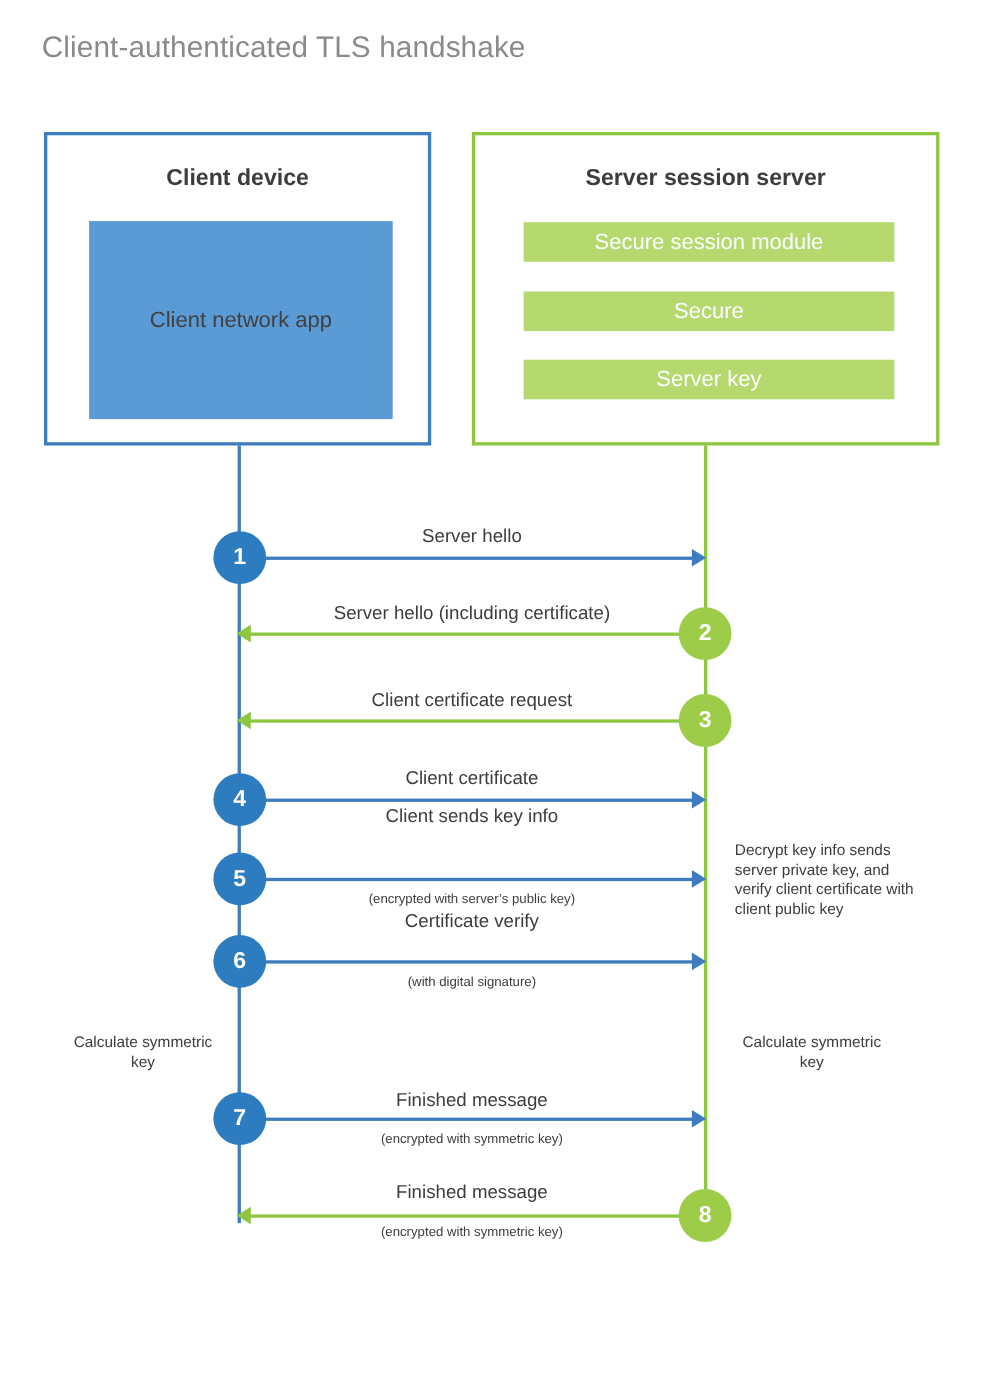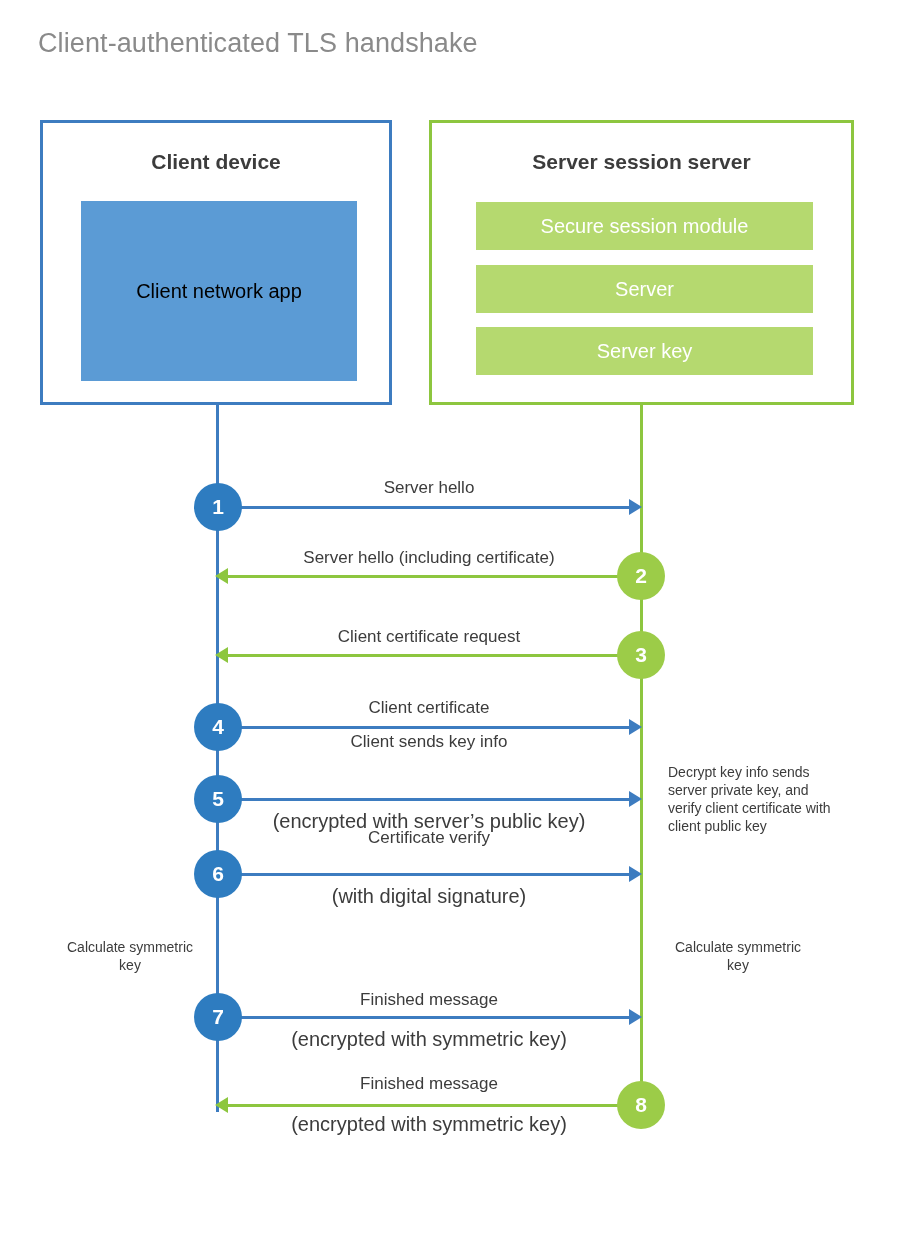--- a/index.html
+++ b/index.html
@@ -63,35 +63,35 @@
   }
 
   
   #client-app-block {
     position: absolute;
     left: 38px;
     top: 78px;
     width: 276px;
     height: 180px;
     background: #5b9bd5;
-    color: #000000;
+    color: #404040;
     font-size: 20px;
     line-height: 27px;
     text-align: center;
     display: flex;
     align-items: center;
     justify-content: center;
   }
 
   
   .server-bar {
     position: absolute;
     left: 44px;
     width: 337px;
-    height: 48px;
+    height: 36px;
     background: #b5d96f;
     color: #ffffff;
     font-size: 20px;
     display: flex;
     align-items: center;
     justify-content: center;
   }
   #server-bar-0 { top: 79px; }
   #server-bar-1 { top: 142px; }
   #server-bar-2 { top: 204px; }
@@ -150,21 +150,21 @@
   .msg-label {
     position: absolute;
     text-align: center;
     font-size: 17px;
     color: #3c3c3c;
     white-space: nowrap;
   }
   .msg-sublabel {
     position: absolute;
     text-align: center;
-    font-size: 20px;
+    font-size: 12px;
     color: #3c3c3c;
     white-space: nowrap;
   }
 
   
   .side-note {
     position: absolute;
     font-size: 14px;
     line-height: 18px;
     color: #3c3c3c;
@@ -196,21 +196,21 @@
   <div id="page-title">Client-authenticated TLS handshake</div>
 
   <div id="client-box" class="actor-box">
     <div class="actor-title">Client device</div>
     <div id="client-app-block">Client network app</div>
   </div>
 
   <div id="server-box" class="actor-box">
     <div class="actor-title">Server session server</div>
     <div id="server-bar-0" class="server-bar">Secure session module</div>
-    <div id="server-bar-1" class="server-bar">Server</div>
+    <div id="server-bar-1" class="server-bar">Secure</div>
     <div id="server-bar-2" class="server-bar">Server key</div>
   </div>
 
   <div id="lifeline-client" class="lifeline"></div>
   <div id="lifeline-server" class="lifeline"></div>
 
   <div class="msg-label" style="left:218px; top:478px; width:422px;">Server hello</div>
   <div class="msg-line blue" style="left:218px; top:506px; width:415px;"></div>
   <div class="arrow-head right blue" style="left:629px; top:499px;"></div>
   <div class="step-circle blue" style="left:194px; top:483px;">1</div>

